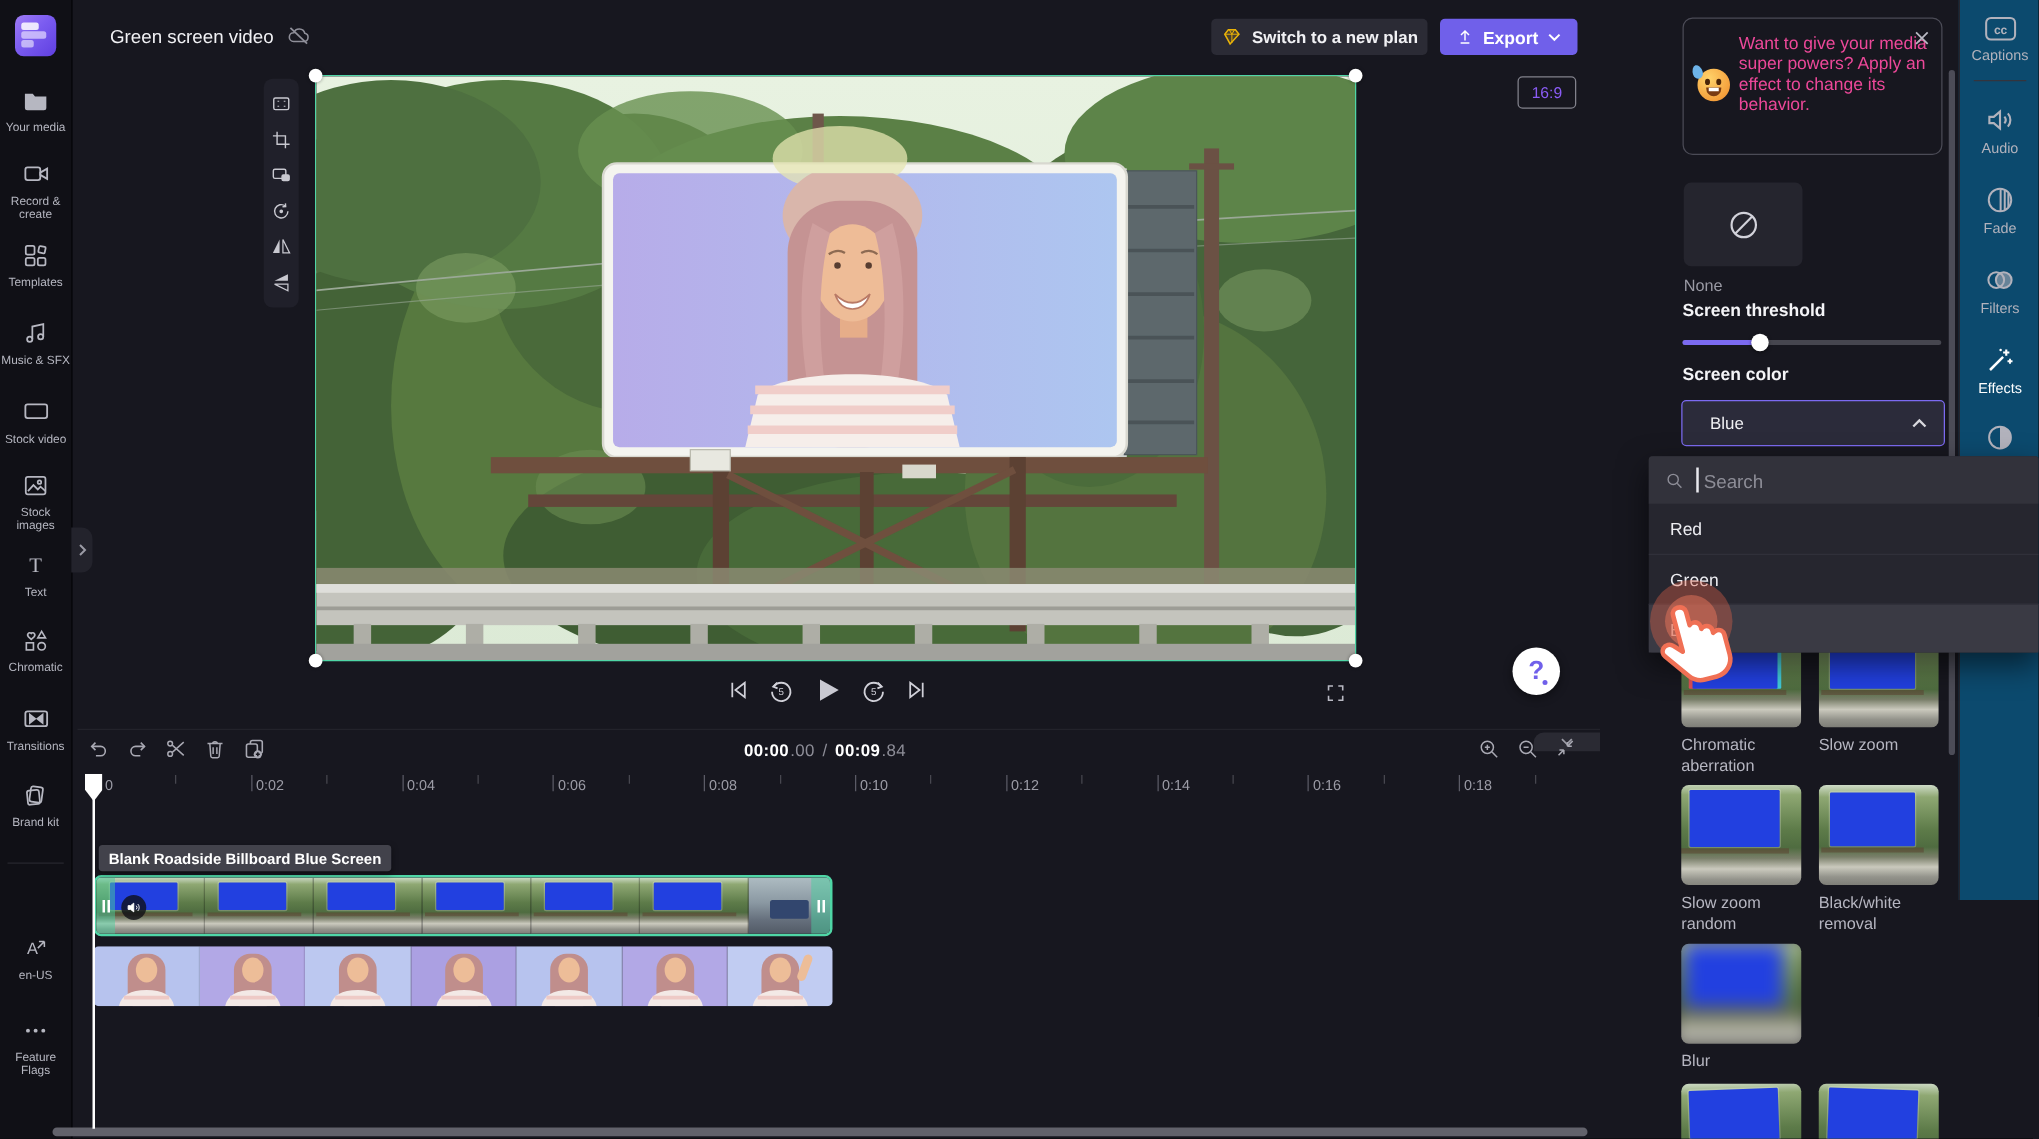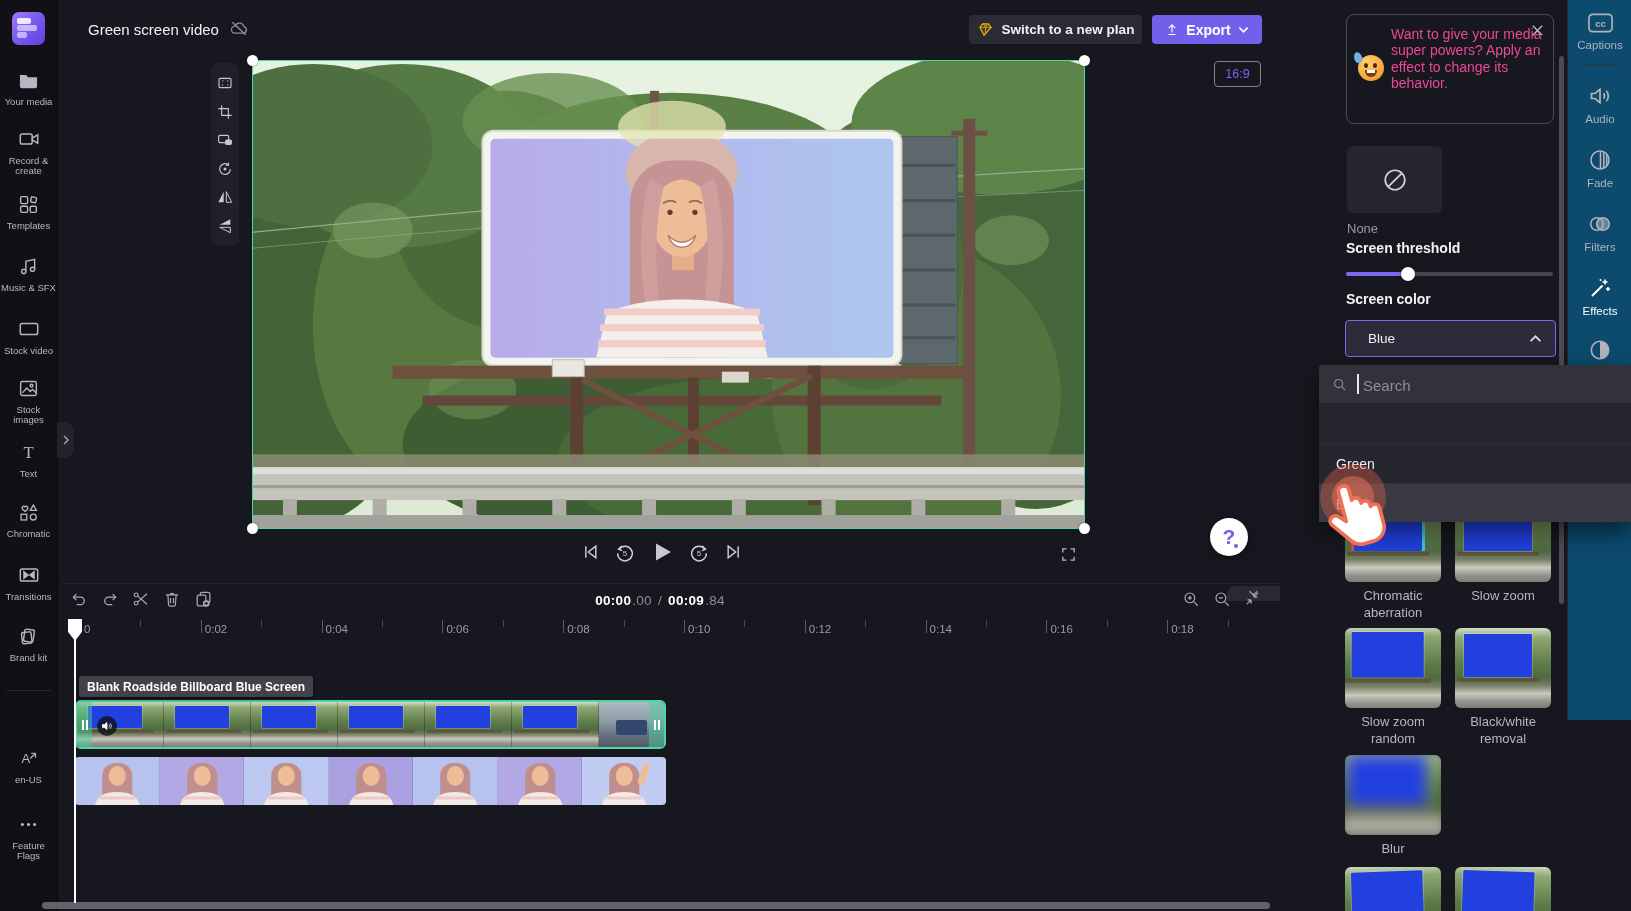--- a/index.html
+++ b/index.html
@@ -114,21 +114,21 @@
   .slider-track{position:absolute;left:1346px;top:272px;width:207px;height:4px;background:#46464f;border-radius:2px;cursor:pointer;}
   .slider-fill{position:absolute;left:1346px;top:272px;width:62px;height:4px;background:#7b6af0;border-radius:2px;}
   .slider-thumb{position:absolute;left:1401px;top:267px;width:14px;height:14px;border-radius:50%;background:#fff;
                 box-shadow:0 1px 3px rgba(0,0,0,.5);cursor:pointer;}
   .color-select{position:absolute;left:1345px;top:320px;width:211px;height:37px;background:#2b2b3a;border:1.5px solid #7b6af0;
                 border-radius:4px;box-sizing:border-box;display:flex;align-items:center;cursor:pointer;}
   .color-select .val{margin-left:22px;font-size:13.5px;color:#f0f0f3;}
   .color-select .chev{position:absolute;right:13px;display:flex;}
   .fx-cell{position:absolute;width:96px;}
   .fx-thumb{position:relative;width:96px;height:80px;border-radius:6px;overflow:hidden;cursor:pointer;}
-  .fx-label{margin-top:5px;font-size:13px;line-height:17px;color:#b6b6c1;text-align:center;}
+  .fx-label{margin-top:5px;font-size:13px;line-height:17px;color:#b6b6c1;}
   .fill{position:absolute;inset:0;}
 
   
   .rail{position:absolute;left:1567px;top:0;width:64px;height:720px;background:#0c4a6e;border-left:1px solid #26262e;box-sizing:border-box;z-index:2;}
   .rail-item{position:absolute;left:0;width:64px;display:flex;flex-direction:column;align-items:center;gap:5px;
              color:#b2b2bc;font-size:11.5px;cursor:pointer;}
   .rail-item.active{color:#fff;}
   .rail-div{position:absolute;left:11px;top:64px;width:42px;height:1px;background:#34343d;}
 
   
@@ -783,20 +783,21 @@
 
   <div class="dropdown">
     <div class="dd-search">
       <svg width="15" height="15" viewBox="0 0 24 24" fill="none" stroke="#8d8d97" stroke-width="1.8">
           <circle cx="10.5" cy="10.5" r="6.5"></circle>
           <path d="M15.5 15.5L21 21"></path>
         </svg>
       <div class="dd-caret"></div>
       <input class="dd-input" placeholder="Search" style="">
     </div>
+    <div class="dd-opt" style="top:38px;border-top:none">Red</div>
     <div class="dd-opt" style="top:78px">Green</div>
     <div class="dd-opt hover" style="top:118px;height:39px">Blue</div>
   </div>
 
   <div class="ci-outer"></div>
   <div class="ci-mid"></div>
   <svg class="ci-hand" viewBox="0 0 24 26">
     <path d="M9 1.5c-.9 0-1.6.7-1.6 1.6v9.8l-2-2.1c-.7-.8-1.9-.8-2.6-.1-.6.6-.7 1.6-.1 2.3l4.6 6.4c.9 1.2 2.3 2 3.8 2h3.2c2.6 0 4.7-2.1 4.7-4.7v-5.3c0-.9-.7-1.6-1.6-1.6-.4 0-.8.2-1.1.4v-.6c0-.9-.7-1.6-1.6-1.6-.4 0-.8.1-1.1.4v-.5c0-.9-.7-1.6-1.6-1.6-.4 0-.8.1-1.1.4V3.1c0-.9-.7-1.6-1.9-1.6z" fill="#ffffff" stroke="#f07055" stroke-width="1.2" stroke-linejoin="round"></path>
   </svg>
 </div>

